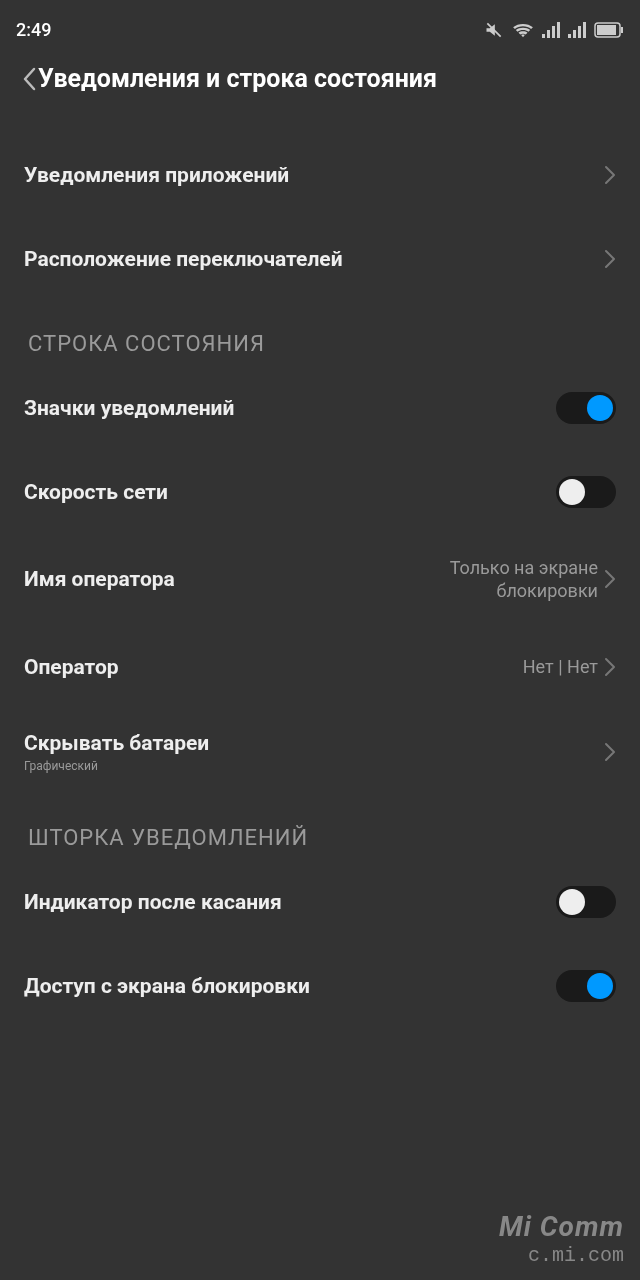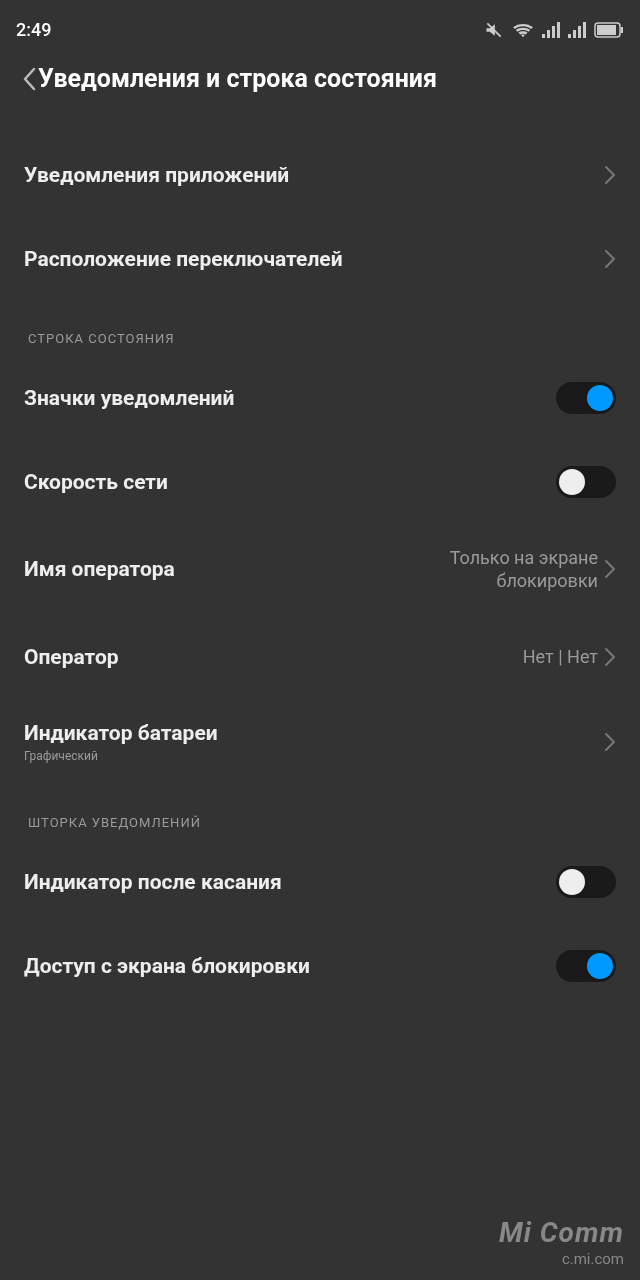--- a/index.html
+++ b/index.html
@@ -76,21 +76,21 @@
   .row-value {
     font-size: 18px;
     color: #9a9a9a;
     text-align: right;
     max-width: 220px;
     line-height: 1.3;
   }
   .chevron-right svg { display: block; }
   .section-header {
     padding: 30px 28px 10px 28px;
-    font-size: 13px;
+    font-size: 22px;
     letter-spacing: 1px;
     color: #9a9a9a;
   }
   .toggle {
     width: 60px;
     height: 32px;
     border-radius: 16px;
     position: relative;
     flex-shrink: 0;
   }
@@ -123,21 +123,22 @@
     color: #888888;
     line-height: 1.2;
   }
   .watermark .line1 {
     font-size: 28px;
     font-weight: 700;
     font-style: italic;
     letter-spacing: 1px;
   }
   .watermark .line2 {
-    font-size: 15px;
+    font-size: 20px;
+    font-family: Liberation Mono, monospace;
   }
 </style>
 </head>
 <body>
 
 <div class="status-bar">
   <span>2:49</span>
   <div class="status-right">
     <span>
       <svg width="20" height="20" viewBox="0 0 24 24" fill="none" stroke="#cccccc" stroke-width="2">
@@ -263,21 +264,21 @@
       <span class="chevron-right">
         <svg width="12" height="20" viewBox="0 0 12 20" fill="none" stroke="#777777" stroke-width="2" stroke-linecap="round" stroke-linejoin="round">
           <polyline points="2,2 10,10 2,18"></polyline>
         </svg>
       </span>
     </div>
   </div>
 
   <div class="row">
     <div class="row-left">
-      <span class="row-label">Индикатор батареи</span>
+      <span class="row-label">Скрывать батареи</span>
       <span class="row-sub">Графический</span>
     </div>
     <div class="row-right">
       <span class="chevron-right">
         <svg width="12" height="20" viewBox="0 0 12 20" fill="none" stroke="#777777" stroke-width="2" stroke-linecap="round" stroke-linejoin="round">
           <polyline points="2,2 10,10 2,18"></polyline>
         </svg>
       </span>
     </div>
   </div>

